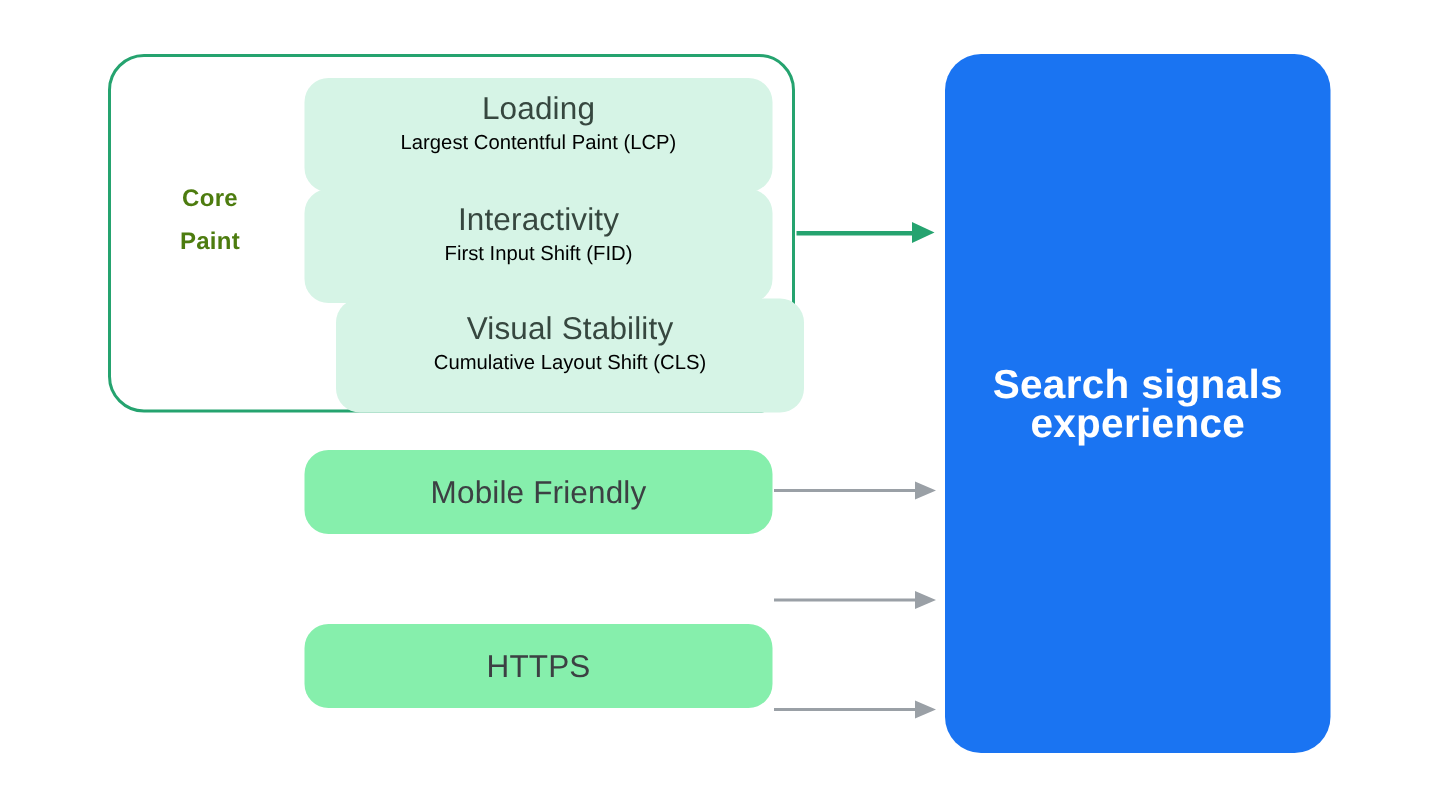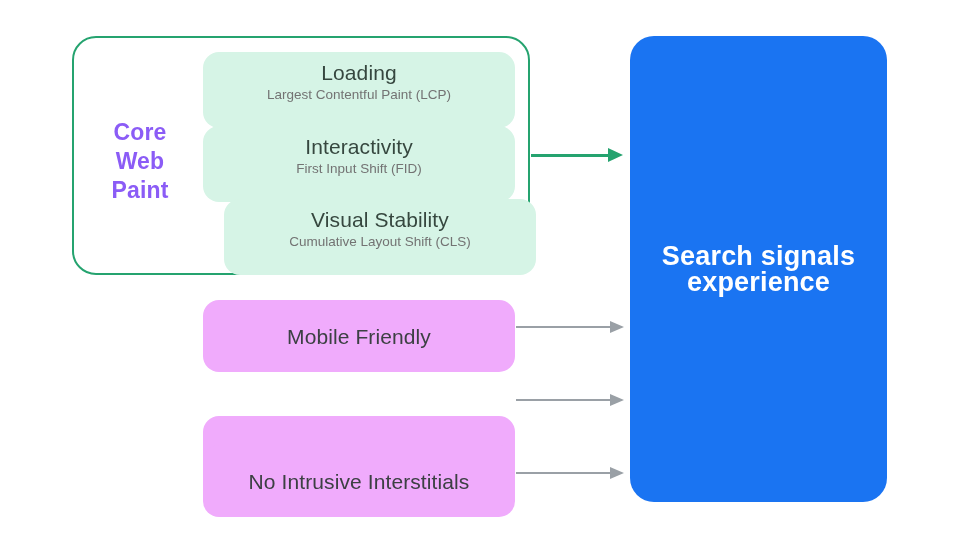--- a/index.html
+++ b/index.html
@@ -23,59 +23,59 @@
     width: 458px; height: 239px;
     border: 2px solid #25A36F;
     border-radius: 24px;
     background: #ffffff;
   }
   .cwv-label {
     position: absolute;
     left: 90px; top: 118px;
     width: 100px;
     text-align: center;
-    color: #8b5cf6;
-    font-size: 23px;
+    color: #4d7c0f;
+    font-size: 16px;
     font-weight: 700;
     line-height: 29px;
     letter-spacing: 0.2px;
   }
   .cwv-label span { display: block; }
 
   
   .pill {
     position: absolute;
     left: 203px;
     width: 312px;
     border-radius: 16px;
     text-align: center;
   }
   .pill.green {
     height: 76px;
     background: #D6F4E6;
     padding-top: 8px;
   }
   .pill.gray {
-    height: 72px;
-    background: #f0abfc;
+    height: 56px;
+    background: #86efac;
     display: flex;
     align-items: center;
     justify-content: center;
   }
   .pill-title {
     font-size: 21px;
     font-weight: 400;
     color: #36473F;
     line-height: 25px;
     letter-spacing: 0.1px;
   }
   .pill-sub {
     font-size: 13.5px;
     font-weight: 400;
-    color: #737373;
+    color: #000000;
     line-height: 17px;
     margin-top: 1px;
   }
   .pill.gray .pill-title { color: #3C4043; }
 
   #pill-loading   { top: 52px; }
   #pill-interact  { top: 126px; }
   #pill-visual    { top: 199px; margin-left: 21px; }
   #pill-mobile    { top: 300px; }
   #pill-https     { top: 372px; margin-top: 44px; }
@@ -131,21 +131,20 @@
 </style>
 </head>
 <body>
 
 <div class="canvas">
 
   <div class="cwv-group"></div>
 
   <div class="cwv-label">
     <span>Core</span>
-    <span>Web</span>
     <span>Paint</span>
   </div>
 
   <div class="pill green" id="pill-loading">
     <div class="pill-title">Loading</div>
     <div class="pill-sub">Largest Contentful Paint (LCP)</div>
   </div>
   <div class="pill green" id="pill-interact">
     <div class="pill-title">Interactivity</div>
     <div class="pill-sub">First Input Shift (FID)</div>
@@ -153,23 +152,20 @@
   <div class="pill green" id="pill-visual">
     <div class="pill-title">Visual Stability</div>
     <div class="pill-sub">Cumulative Layout Shift (CLS)</div>
   </div>
 
   <div class="pill gray" id="pill-mobile">
     <div class="pill-title">Mobile Friendly</div>
   </div>
   <div class="pill gray" id="pill-https">
     <div class="pill-title">HTTPS</div>
-  </div>
-  <div class="pill gray" id="pill-interstitials">
-    <div class="pill-title">No Intrusive Interstitials</div>
   </div>
 
   <div class="arrow green-arrow">
     <div class="shaft"></div>
     <div class="head"></div>
   </div>
   <div class="arrow gray-arrow" id="arrow-mobile">
     <div class="shaft"></div>
     <div class="head"></div>
   </div>

